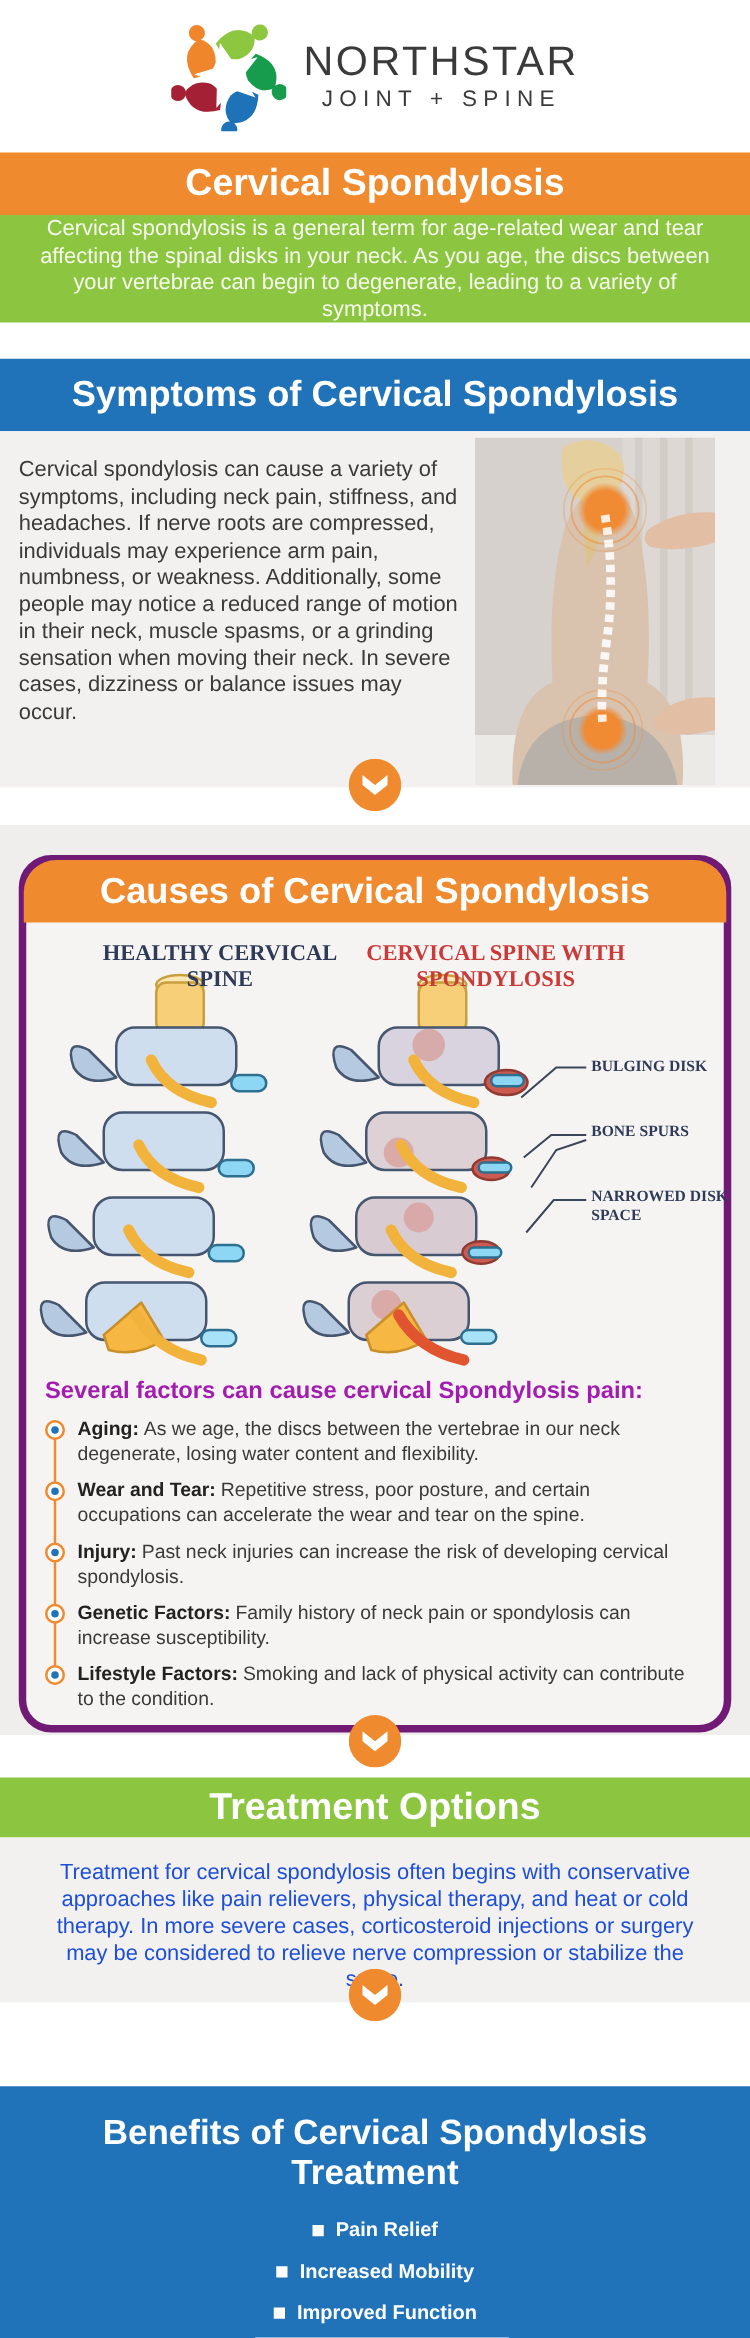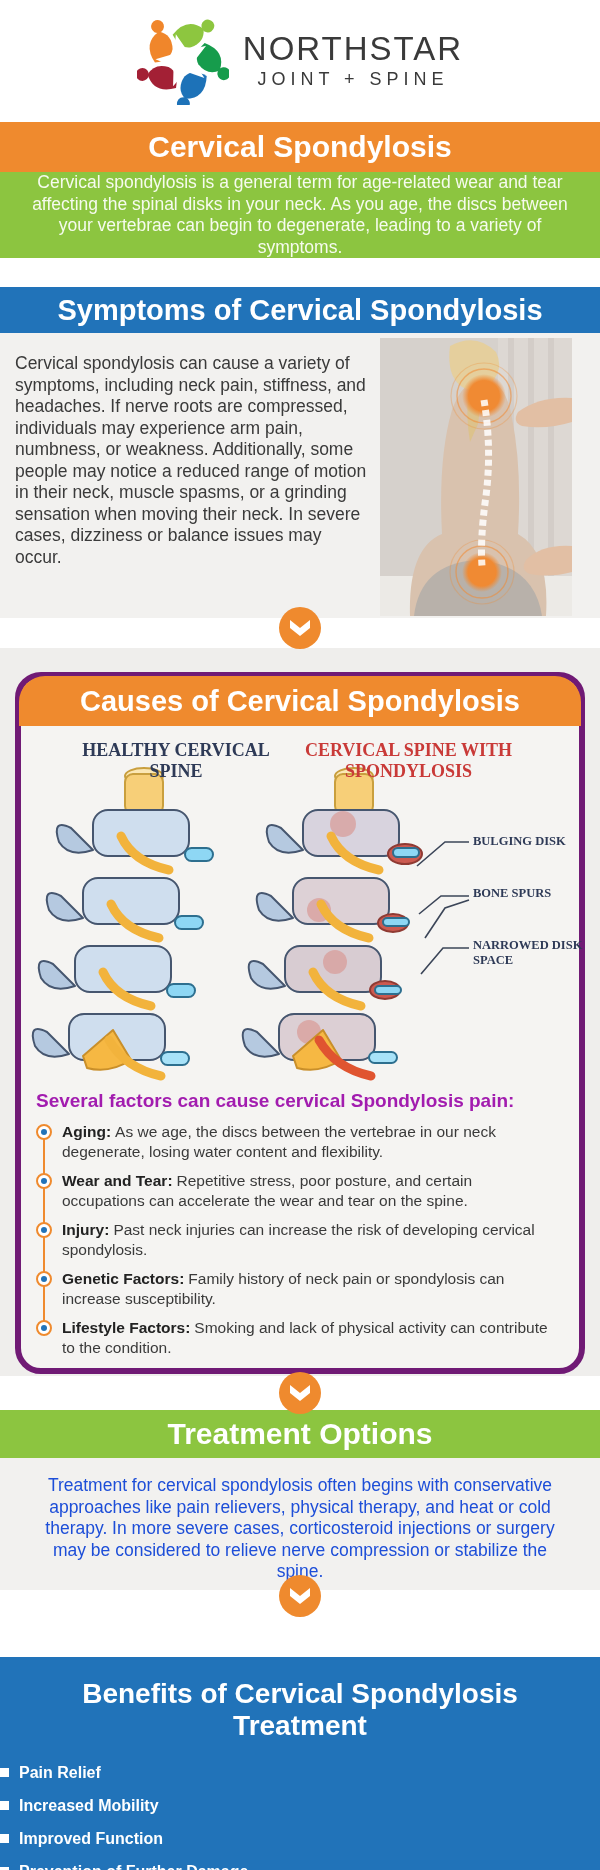--- a/index.html
+++ b/index.html
@@ -13,21 +13,21 @@
   
   #sec-header { height:122px; background:#ffffff; display:flex; align-items:center; justify-content:center; }
   .logo-wrap { display:flex; align-items:center; gap:14px; }
   .logo-text { text-align:center; }
   .logo-name { font-size:33px; font-weight:400; letter-spacing:2px; color:#3a3a3a; line-height:1.05; }
   .logo-sub  { font-size:18px; font-weight:400; letter-spacing:5px; color:#3a3a3a; margin-top:3px; }
 
   
   .banner { display:flex; align-items:center; justify-content:center; color:#fff; font-weight:700; }
   #sec-title    { height:50px; background:#ef8a2e; font-size:30px; }
-  #sec-sym-bann { height:46px; background:#2173b9; font-size:29px;justify-content:center; }
+  #sec-sym-bann { height:58px; background:#2173b9; font-size:29px;justify-content:center; }
   #sec-trt-bann { height:48px; background:#8cc540; font-size:30px; }
 
   
   #sec-intro { height:86px; background:#8cc540; color:#f6fbee; display:flex; align-items:center; justify-content:center; }
   #sec-intro p { width:560px; text-align:center; font-size:17.5px; line-height:21.5px; }
 
   .gap29 { height:29px; background:#fff; }
   .gap30 { height:30px; background:#fff; }
   .gap34 { height:34px; background:#fff; }
   .gap67 { height:67px; background:#fff; }
@@ -44,21 +44,21 @@
   
   #sec-causes { height:728px; background:#efeeec; }
   .card { position:absolute; left:15px; top:24px; width:570px; height:702px;
           background:#f5f4f2; border:6px solid #701a75; border-radius:26px; }
   .card-header { height:50px; margin:-2px -2px 0 -2px; background:#ef8a2e; border-radius:26px 26px 0 0;
                  display:flex; align-items:center; justify-content:center; color:#fff; font-size:29px; font-weight:700; }
   .diagram-area { position:relative; height:362px; }
   .spine-label { position:absolute; top:14px; text-align:center; font-family:"Liberation Serif", serif;
                  font-weight:700; font-size:18px; line-height:21px; }
   .spine-label.healthy  { left:40px;  width:230px; color:#2e3a57; }
-  .spine-label.diseased { left:275px; width:225px; color:#c93a38; }
+  .spine-label.diseased { left:263px; width:225px; color:#c93a38; }
   .diag-note { position:absolute; left:452px; width:115px; font-family:"Liberation Serif", serif;
                font-weight:700; font-size:12.5px; line-height:15px; color:#2e3a57; }
   #note1 { top:108px; } #note2 { top:160px; } #note3 { top:212px; }
   .diagram-svg { position:absolute; left:0; top:0; width:570px; height:362px; }
 
   .factors-heading { margin:2px 0 10px 15px; font-size:19px; font-weight:700; color:#a21caf; }
   .factors-list { position:relative; padding:0 25px 0 15px; }
   .factors-line { position:absolute; left:22px; top:14px; bottom:34px; width:2px; background:#ef8a2e; }
   .factor { position:relative; display:flex; margin-bottom:9px; }
   .factor-bullet { position:relative; z-index:2; flex:0 0 16px; width:16px; height:16px; margin:2px 10px 0 0;
@@ -69,21 +69,21 @@
   .factor b { margin-right:4px; color:#222; }
 
   
   #sec-treatment { height:132px; background:#f2f1ef; display:flex; align-items:flex-start; justify-content:center; }
   #sec-treatment p { width:545px; margin-top:17px; text-align:center; font-size:17.5px; line-height:21.5px; color:#1d4ed8; }
 
   
   #sec-benefits { height:213px; background:#2173b9; color:#fff; text-align:center; }
   .benefits-title { padding-top:21px; font-size:28px; line-height:32px; font-weight:700; width:520px; margin:0 auto; }
   .benefits-list { margin-top:14px; }
-  .benefit { display:flex; align-items:center; gap:10px;
+  .benefit { display:flex; align-items:center; justify-content:center; gap:10px;
              font-size:16px; font-weight:700; height:33px; }
   .benefit .sq { width:9px; height:9px; background:#fff; display:inline-block; }
 </style>
 </head>
 <body>
 
 <section id="sec-header">
   <div class="logo-wrap">
     <span>
       <svg width="92" height="92" viewBox="0 0 100 100">

